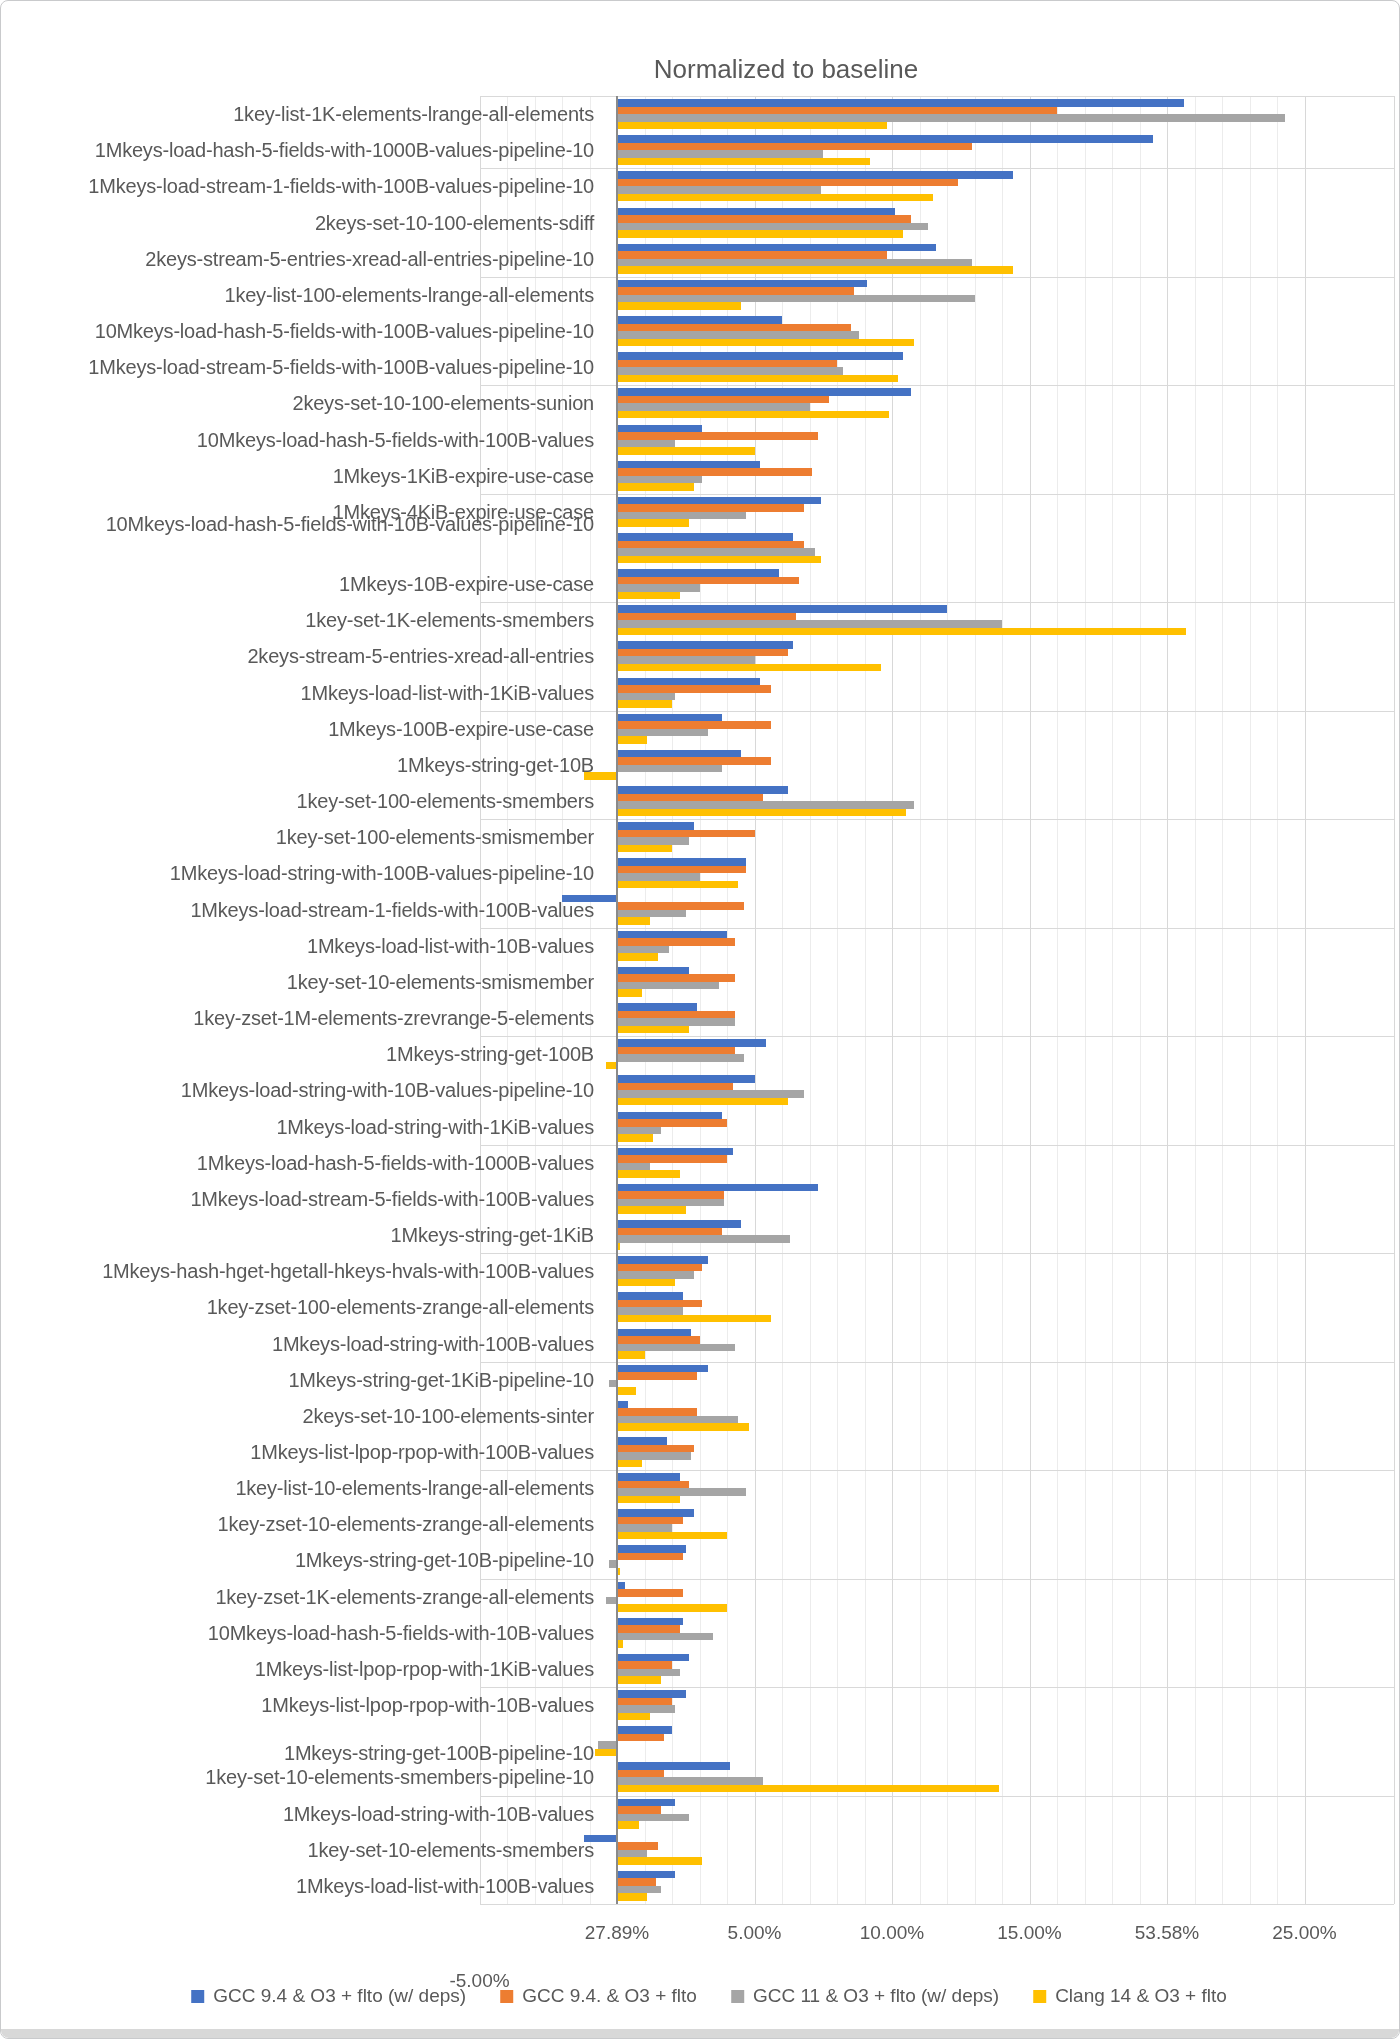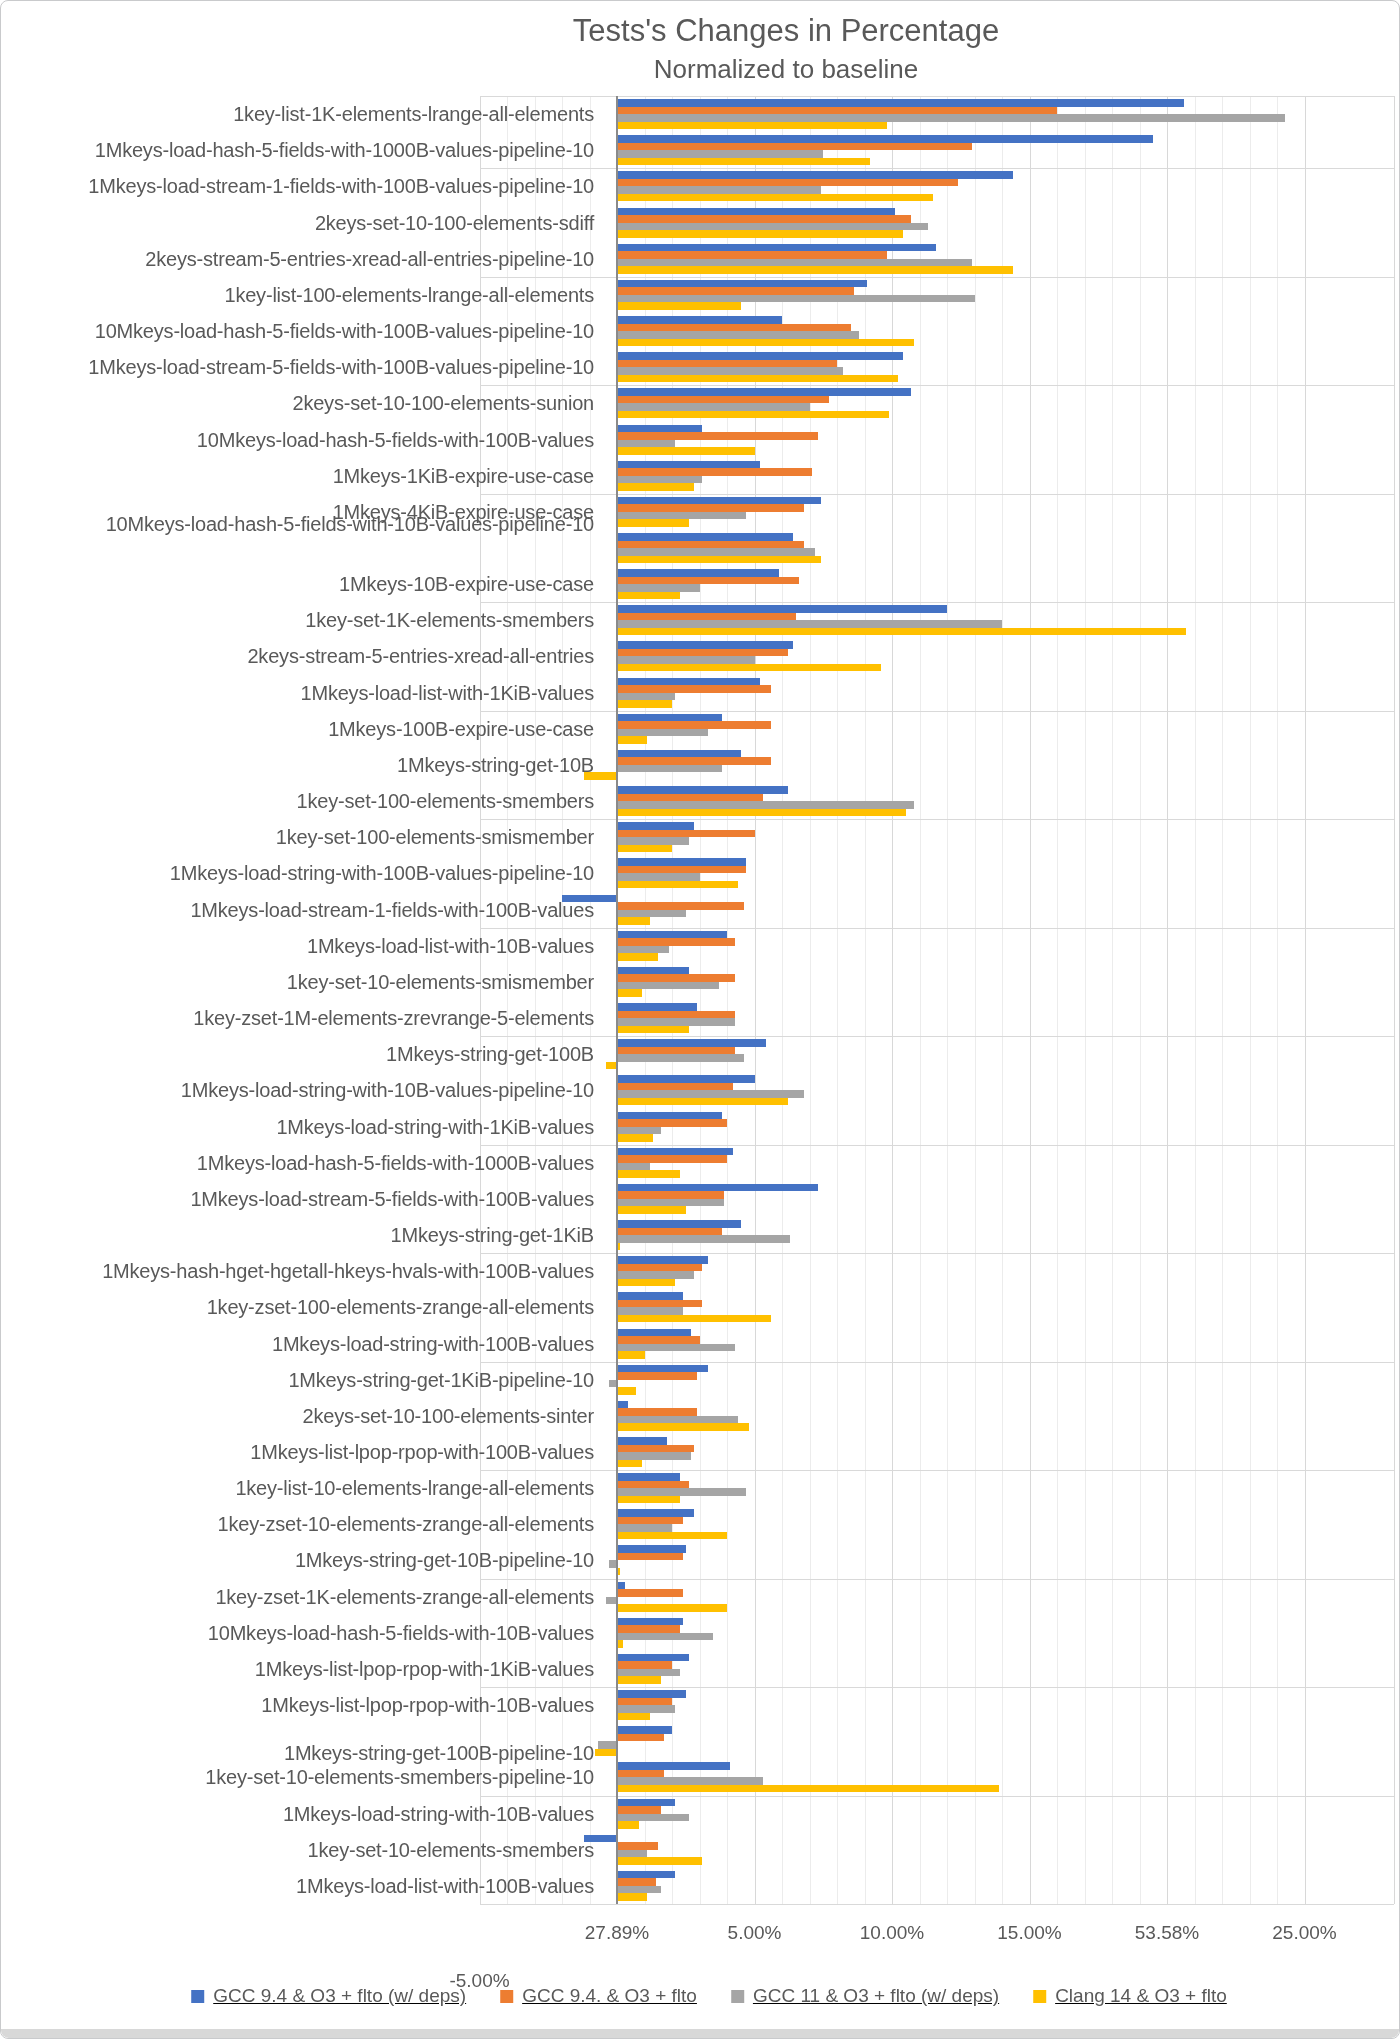--- a/index.html
+++ b/index.html
@@ -25,34 +25,33 @@
   .cat{
     position:absolute;font-size:20px;color:#595959;white-space:nowrap;
     letter-spacing:-0.2px;line-height:22px;
   }
   .xtick{
     position:absolute;font-size:19px;color:#595959;transform:translateX(-50%);
     white-space:nowrap;
   }
   .legend{
     position:absolute;top:1984px;left:708px;transform:translateX(-50%);
-    display:flex;gap:34px;align-items:center;text-decoration:underline;
+    display:flex;gap:34px;align-items:center;
   }
   .legend-item{display:flex;align-items:center;gap:9px;font-size:19px;color:#595959;white-space:nowrap;}
   .swatch{width:13px;height:13px;display:inline-block;flex:0 0 auto;}
   .bottom-strip{
     position:absolute;left:0;right:0;bottom:0;height:9px;background:#d8d8d8;
     border-radius:0 0 8px 8px;
   }
 </style>
 </head>
 <body>
 
 <div class="canvas">
-  <div class="title">Tests's Changes in Percentage</div>
   <div class="subtitle">Normalized to baseline</div>
   <div class="plot-layer">
       <div class="vgrid major" style="left: 478.5px; top: 95px; height: 1808px;"></div>
       <div class="vgrid" style="left: 506px; top: 95px; height: 1808px;"></div>
       <div class="vgrid" style="left: 533.5px; top: 95px; height: 1808px;"></div>
       <div class="vgrid" style="left: 561px; top: 95px; height: 1808px;"></div>
       <div class="vgrid" style="left: 588.5px; top: 95px; height: 1808px;"></div>
       <div class="vgrid" style="left: 643.5px; top: 95px; height: 1808px;"></div>
       <div class="vgrid" style="left: 671px; top: 95px; height: 1808px;"></div>
       <div class="vgrid" style="left: 698.5px; top: 95px; height: 1808px;"></div>

